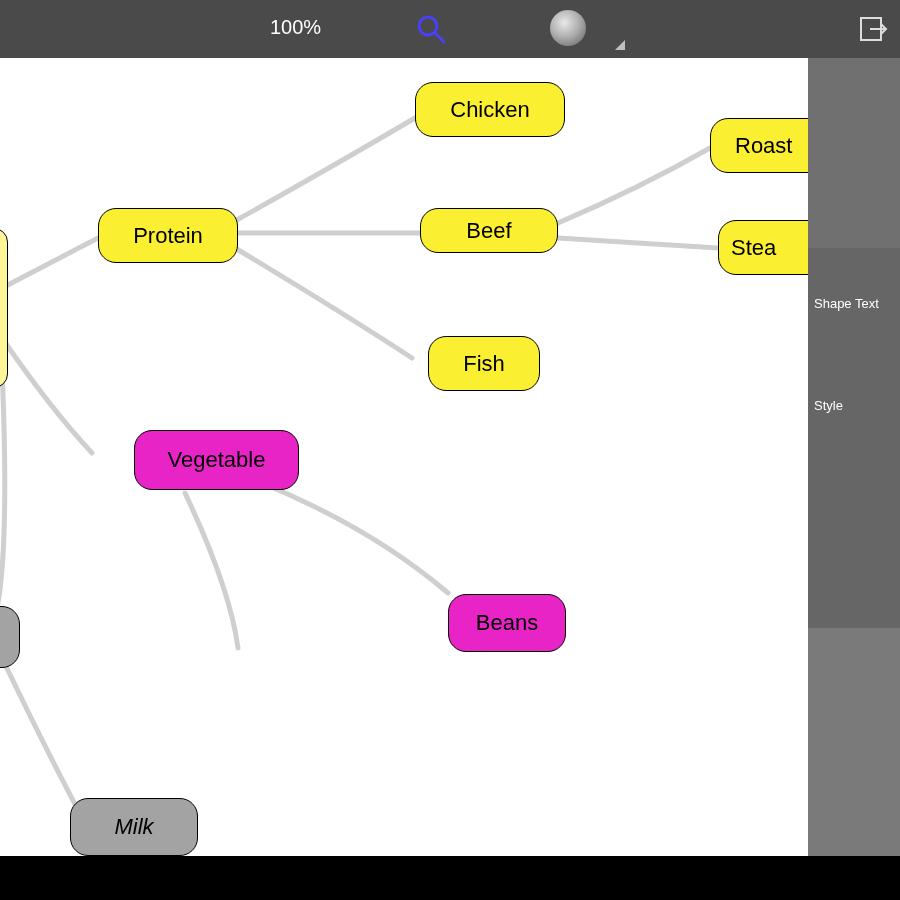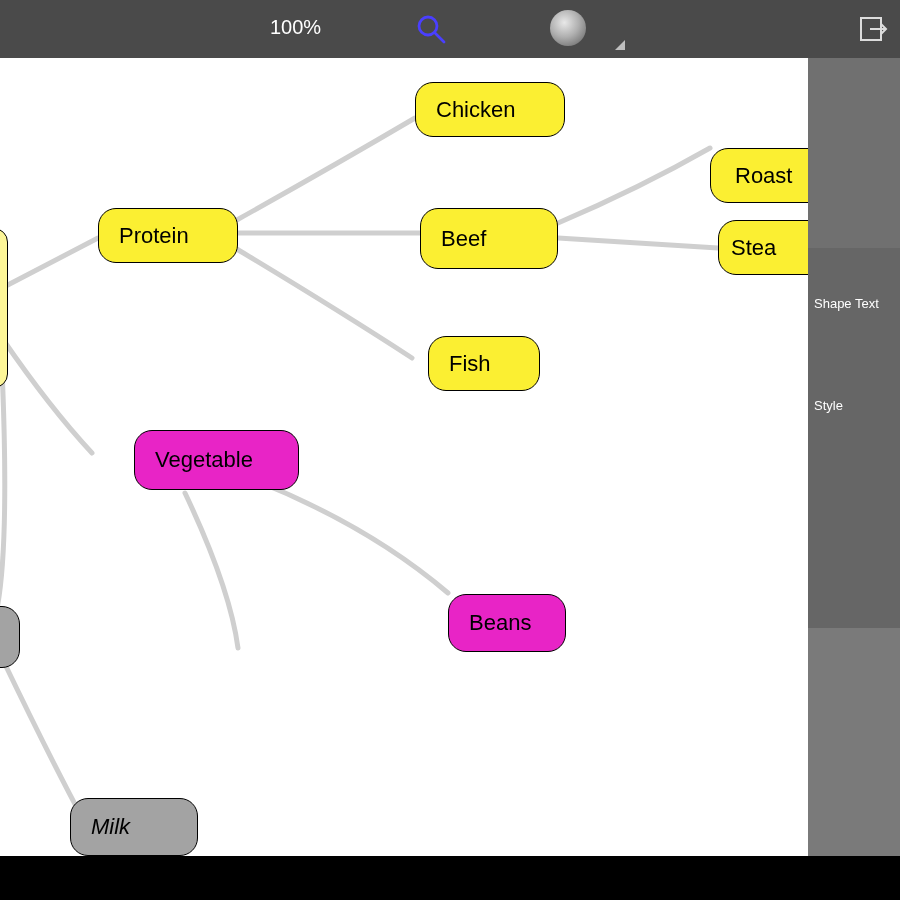--- a/index.html
+++ b/index.html
@@ -82,20 +82,21 @@
   }
 
   .node {
     position: absolute;
     border-radius: 18px;
     border: 1.3px solid #000;
     font-size: 22px;
     color: #000;
     display: flex;
     align-items: center;
+    justify-content: center;
     padding: 0 20px;
     box-sizing: border-box;
     white-space: nowrap;
     cursor: move;
     user-select: none;
   }
   .yellow { background: #fbef32; }
   .yellow-root { background: #fdf698; }
   .magenta { background: #e824c6; }
   .orange { background: #a3a3a3; font-style: italic; }
@@ -192,29 +193,29 @@
     </div>
 
     <div class="node yellow" style="left:98px; top:150px; width:140px; height:55px;">
       <span>Protein</span>
     </div>
 
     <div class="node yellow" style="left:415px; top:24px; width:150px; height:55px;">
       <span>Chicken</span>
     </div>
 
-    <div class="node yellow" style="left:420px; top:150px; width:138px; height:61px;">
+    <div class="node yellow" style="left:420px; top:150px; width:138px; height:45px;">
       <span>Beef</span>
     </div>
 
     <div class="node yellow" style="left:428px; top:278px; width:112px; height:55px;">
       <span>Fish</span>
     </div>
 
-    <div class="node yellow" style="left:710px; top:60px; width:120px; height:55px; justify-content:flex-start; padding-left:24px;margin-top:30px;">
+    <div class="node yellow" style="left:710px; top:60px; width:120px; height:55px; justify-content:flex-start; padding-left:24px;">
       <span>Roast</span>
     </div>
 
     <div class="node yellow" style="left:718px; top:162px; width:120px; height:55px; justify-content:flex-start; padding-left:12px;">
       <span>Stea</span>
     </div>
 
     <div class="node magenta" style="left:92px; top:372px; width:165px; height:60px;margin-left:42px;">
       <span>Vegetable</span>
     </div>

